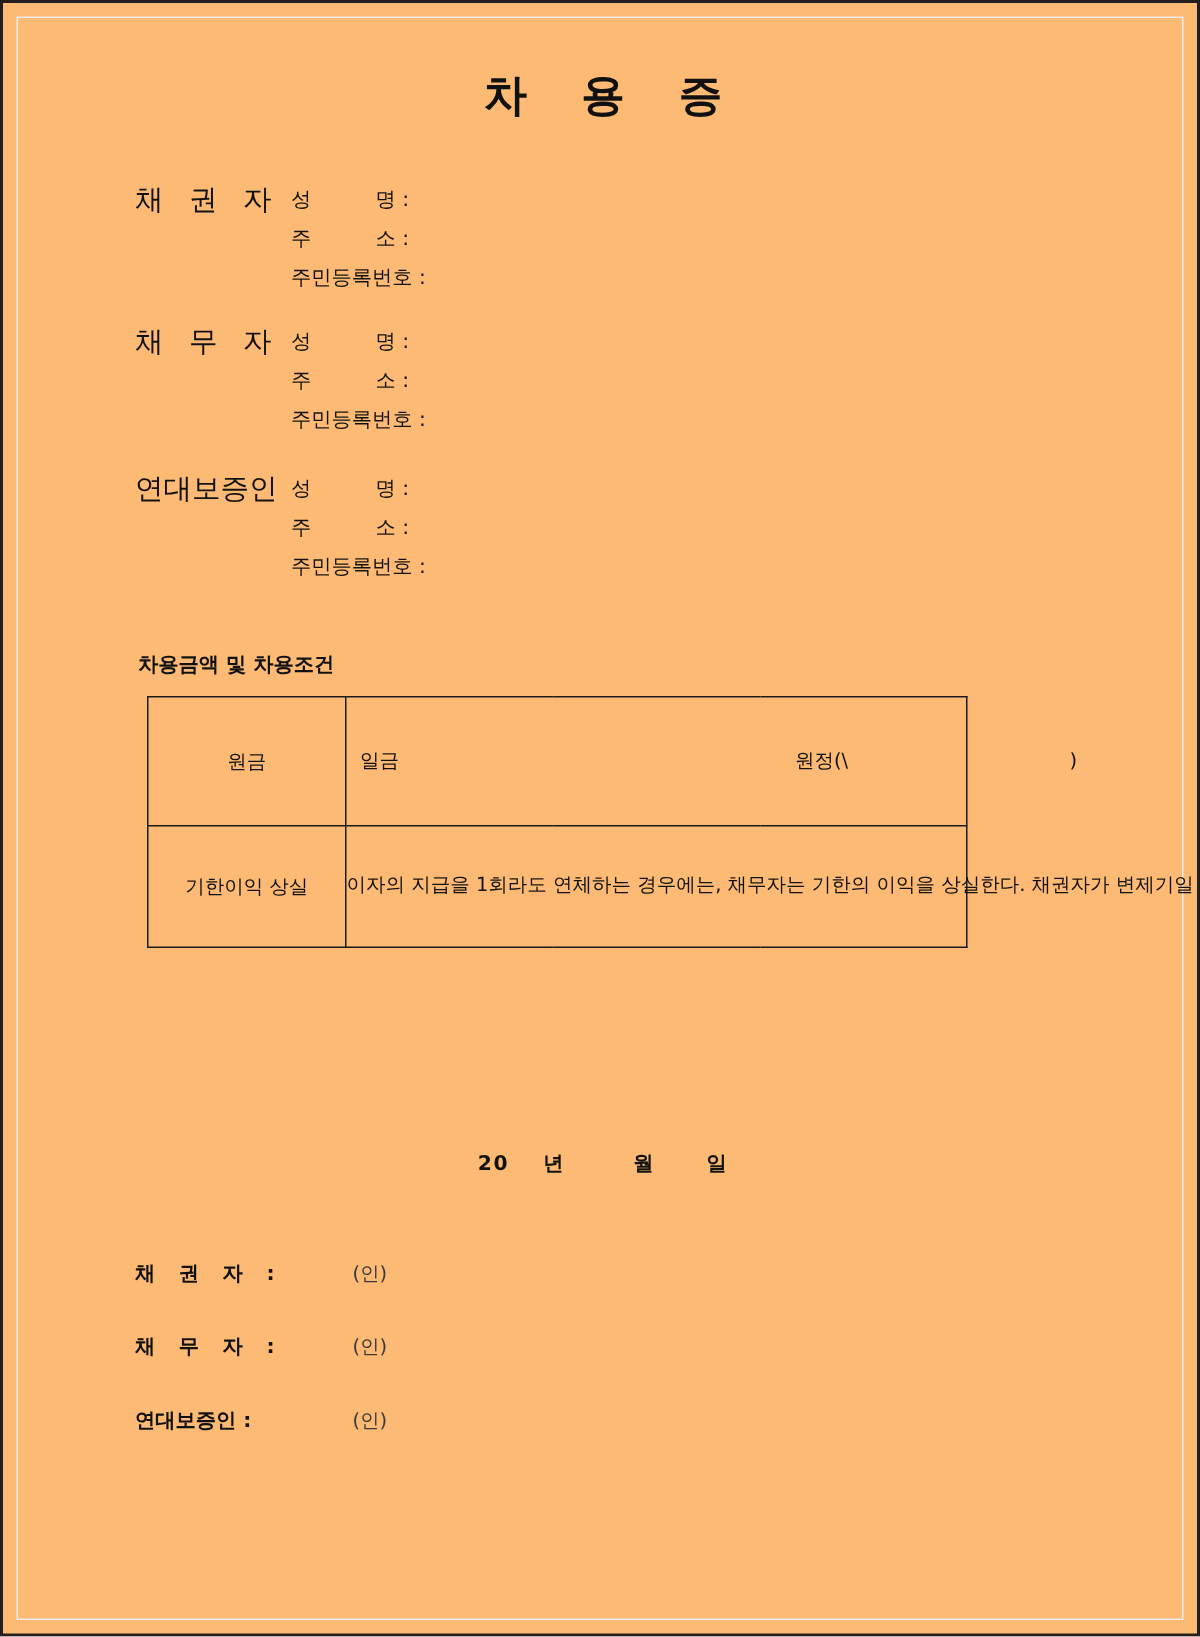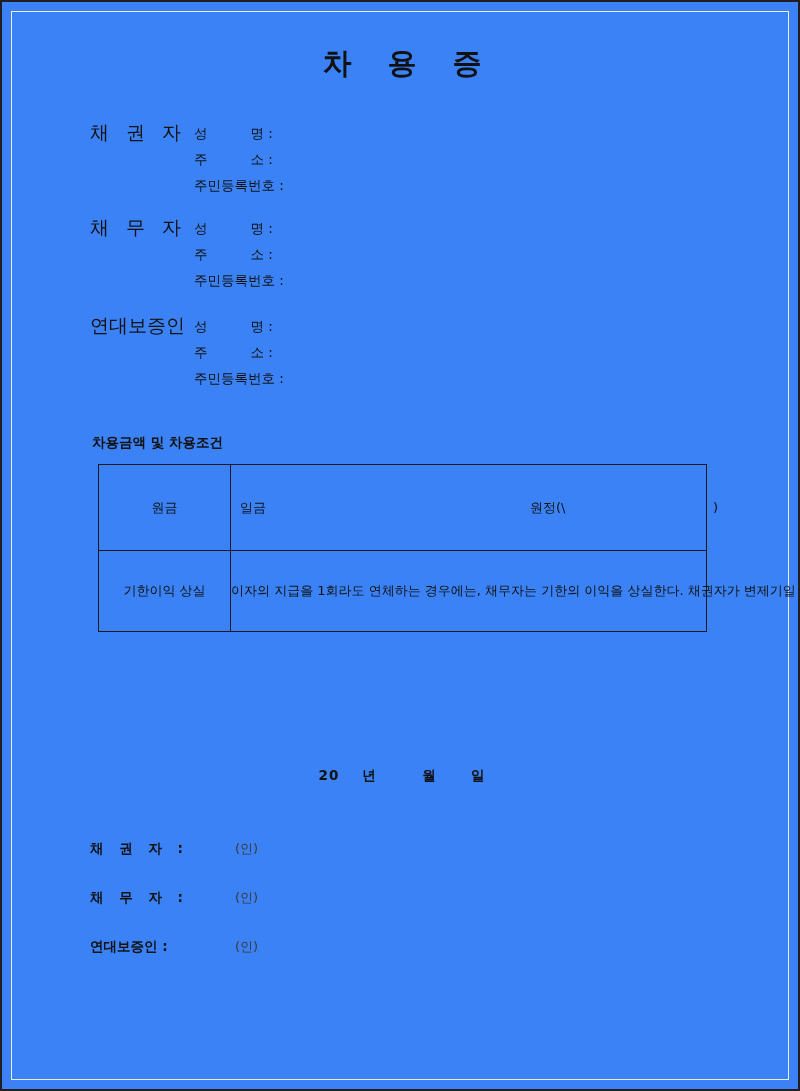--- a/index.html
+++ b/index.html
@@ -6,21 +6,21 @@
     margin: 0;
     padding: 0;
     background: #ffffff;
   }
 
   .page {
     position: relative;
     width: 800px;
     height: 1091px;
     box-sizing: border-box;
-    background: #3b82f6;
+    background: #fdba74;
     border: 2px solid #231f20;
     font-family: "DejaVu Sans", "Liberation Sans", sans-serif;
     color: #111111;
     overflow: hidden;
   }
 
   
   .sheet-outline {
     position: absolute;
     left: 9px;
@@ -93,21 +93,21 @@
     font-size: 13.5px;
     font-weight: bold;
     white-space: pre;
   }
 
   
   .terms-table {
     position: absolute;
     left: 96px;
     top: 462px;
-    width: 609px;
+    width: 547px;
     border-collapse: collapse;
     table-layout: fixed;
     font-size: 13px;
   }
   .terms-table td {
     border: 1.2px solid #1a1a1a;
     padding: 0;
     vertical-align: middle;
     white-space: pre;
   }

